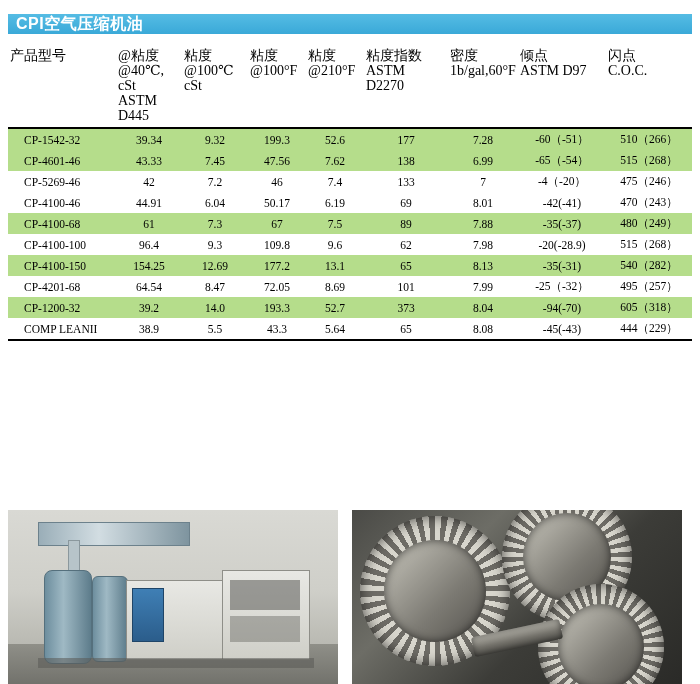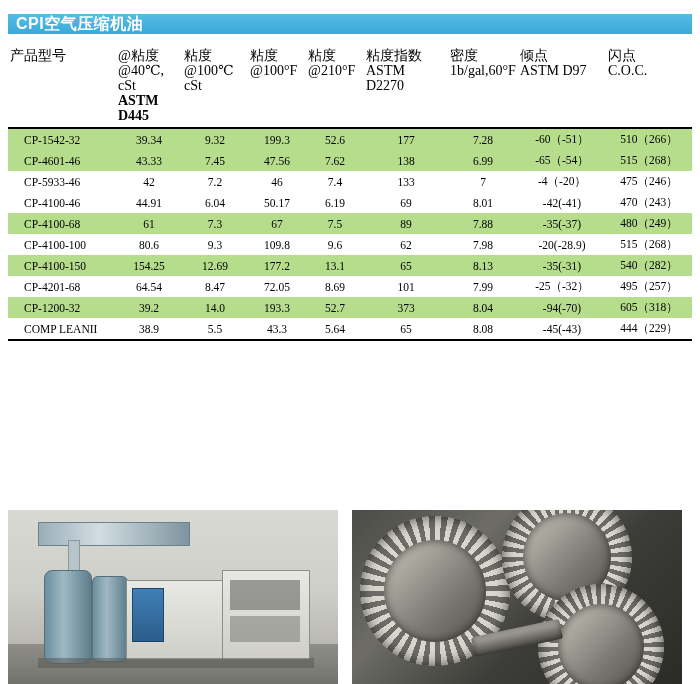--- a/index.html
+++ b/index.html
@@ -75,21 +75,21 @@
     text-align: left;
     vertical-align: top;
     padding: 2px 2px 4px 2px;
     font-size: 14px;
     line-height: 15px;
     border-bottom: 2px solid #000;
     font-family: "Liberation Serif", "DejaVu Serif", serif;
   }
   .spec-table thead th .l1 { display: block; }
   .spec-table thead th .l2 { display: block; }
-  .spec-table thead th .l3 { display: block; font-weight: bold; }
+  .spec-table thead th .l3 { display: block; }
 
   .spec-table tbody td {
     padding: 3px 2px;
     text-align: center;
     font-size: 11.5px;
     font-family: "Liberation Serif", "DejaVu Serif", serif;
     white-space: nowrap;
   }
   .spec-table tbody td.model {
     text-align: left;
@@ -268,21 +268,21 @@
           <td>43.33</td>
           <td>7.45</td>
           <td>47.56</td>
           <td>7.62</td>
           <td>138</td>
           <td>6.99</td>
           <td>-65（-54）</td>
           <td>515（268）</td>
         </tr>
         <tr class="plain">
-          <td class="model">CP-5933-46</td>
+          <td class="model">CP-5269-46</td>
           <td>42</td>
           <td>7.2</td>
           <td>46</td>
           <td>7.4</td>
           <td>133</td>
           <td>7</td>
           <td>-4（-20）</td>
           <td>475（246）</td>
         </tr>
         <tr class="plain">
@@ -302,21 +302,21 @@
           <td>7.3</td>
           <td>67</td>
           <td>7.5</td>
           <td>89</td>
           <td>7.88</td>
           <td>-35(-37)</td>
           <td>480（249）</td>
         </tr>
         <tr class="plain">
           <td class="model">CP-4100-100</td>
-          <td>80.6</td>
+          <td>96.4</td>
           <td>9.3</td>
           <td>109.8</td>
           <td>9.6</td>
           <td>62</td>
           <td>7.98</td>
           <td>-20(-28.9)</td>
           <td>515（268）</td>
         </tr>
         <tr class="alt">
           <td class="model">CP-4100-150</td>

